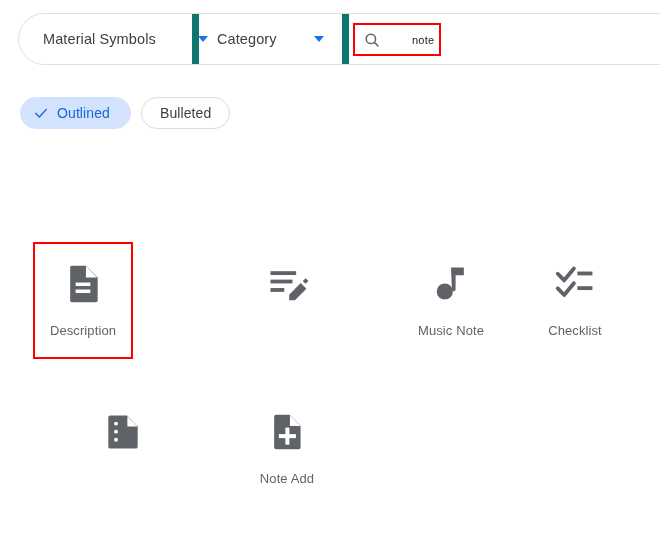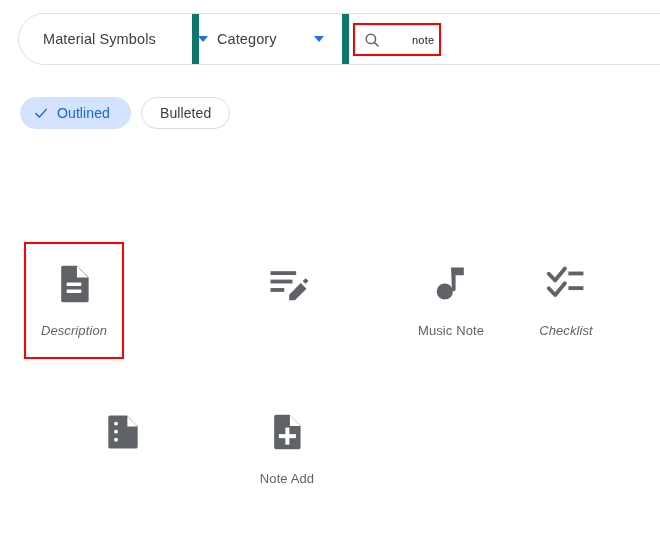--- a/index.html
+++ b/index.html
@@ -146,21 +146,21 @@
   }
   .cell {
     position: relative;
     display: flex;
     flex-direction: column;
     align-items: center;
     width: 100px;
     justify-self: start;
     margin-left: 52px;
   }
-  .cell.first { margin-left: 3px; font-style: italic; }
+  .cell.first { margin-left: 12px; }
   .cell .glyph {
     height: 76px;
     display: flex;
     align-items: center;
     justify-content: center;
   }
   .cell .glyph svg { display: block; }
   .cell .name {
     font-size: 13px;
     line-height: 17px;

